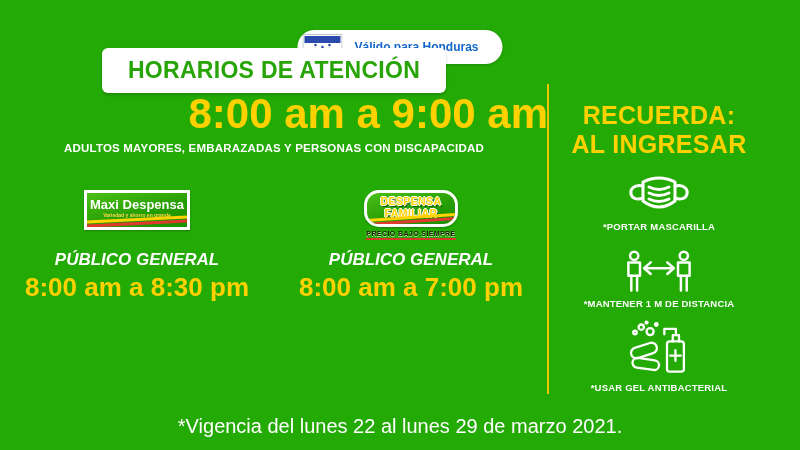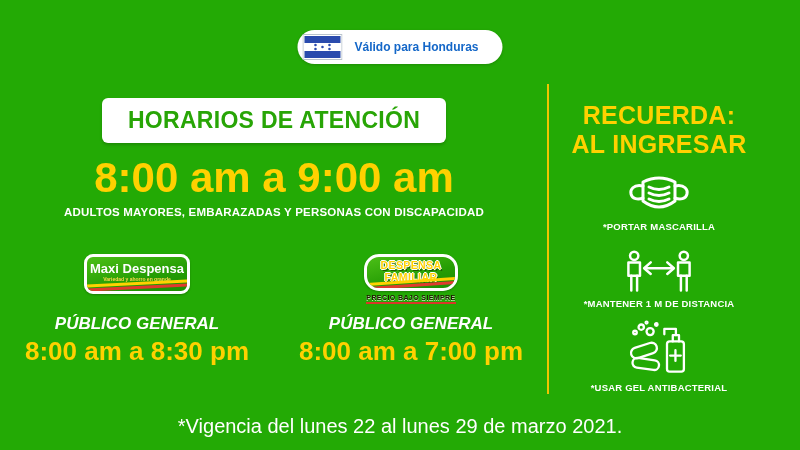--- a/index.html
+++ b/index.html
@@ -16,32 +16,32 @@
     display:flex; align-items:center; padding:3px 24px 3px 5px;
     box-shadow:0 1px 3px rgba(0,0,0,.18);
   }
   .top-badge .flag { display:flex; align-items:center; }
   .top-badge-label { color:#1467c8; font-weight:bold; font-size:12px; margin-left:12px; white-space:nowrap; }
   
   .divider { position:absolute; left:547px; top:84px; width:2px; height:310px; background:#f0c400; }
   
   .left-panel { position:absolute; left:0; top:0; width:548px; text-align:center; }
   .title-pill {
-    display:inline-block; margin-top:98px; background:#fff; color:#28a506;
+    display:inline-block; margin-top:48px; background:#fff; color:#28a506;
     font-size:23px; font-weight:bold; padding:9px 26px; border-radius:6px;
     box-shadow:0 2px 3px rgba(0,0,0,.18); letter-spacing:.3px;
   }
-  .special-hours { margin-top:14px; color:#ffd100; font-size:42px; line-height:1; font-weight:bold; }
+  .special-hours { color:#ffd100; font-size:42px; line-height:1; font-weight:bold;text-align:right; }
   .special-note  { margin-top:7px; color:#fff; font-size:11.5px; font-weight:bold; letter-spacing:.2px; }
   .stores { display:flex; margin-top:36px; }
   .store { width:274px; text-align:center; }
   .logo-wrap { height:52px; display:flex; flex-direction:column; align-items:center; }
   
   .maxi-logo {
-    position:relative; width:106px; height:40px; border:3px solid #fff; border-radius:9px;
+    position:relative; width:106px; height:40px; border:3px solid #fff; border-radius:0;
     background:linear-gradient(165deg,#4cbf17 0%, #259d04 60%, #1d8f03 100%);
     overflow:hidden; box-shadow:0 1px 2px rgba(0,0,0,.25);
   }
   .maxi-name { margin-top:5px; color:#fff; font-weight:bold; font-size:13px; line-height:1; }
   .maxi-tagline { margin-top:2px; color:#ffd94d; font-weight:bold; font-size:5px; line-height:1; }
   .maxi-stripes { position:absolute; left:-4px; right:-4px; bottom:3px; transform:rotate(-3deg); }
   .stripe-y { display:block; height:2.5px; background:#ffd200; }
   .stripe-r { display:block; height:2.5px; background:#e03a2f; margin-top:1.5px; }
   
   .df-logo {

